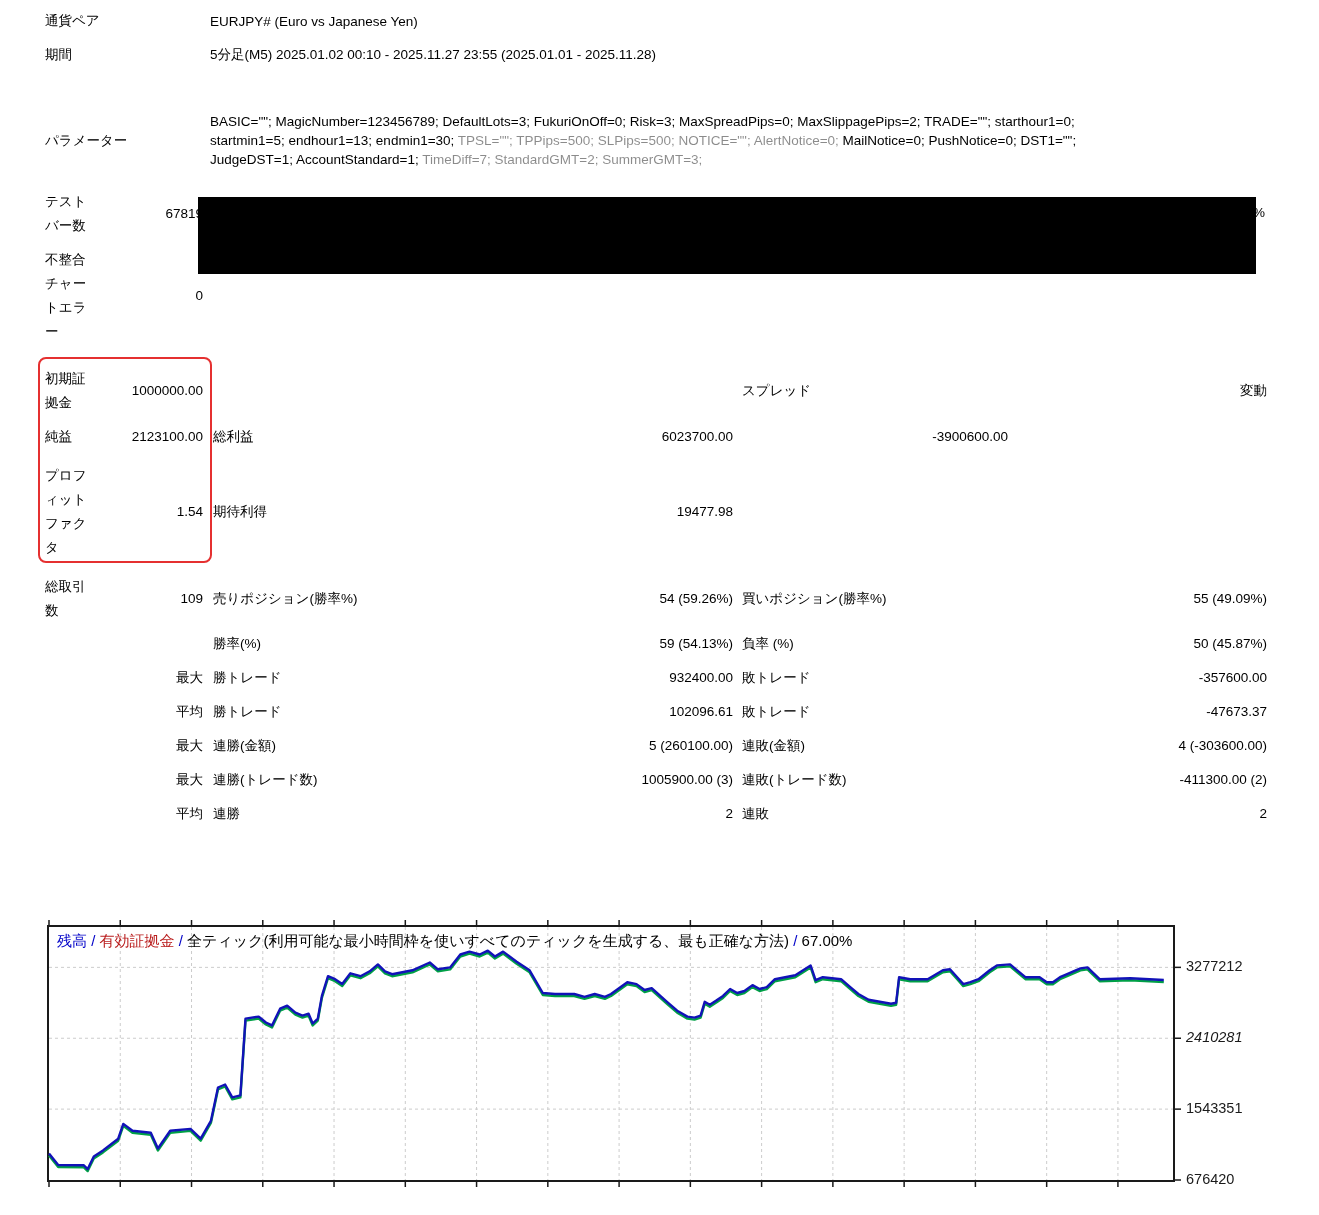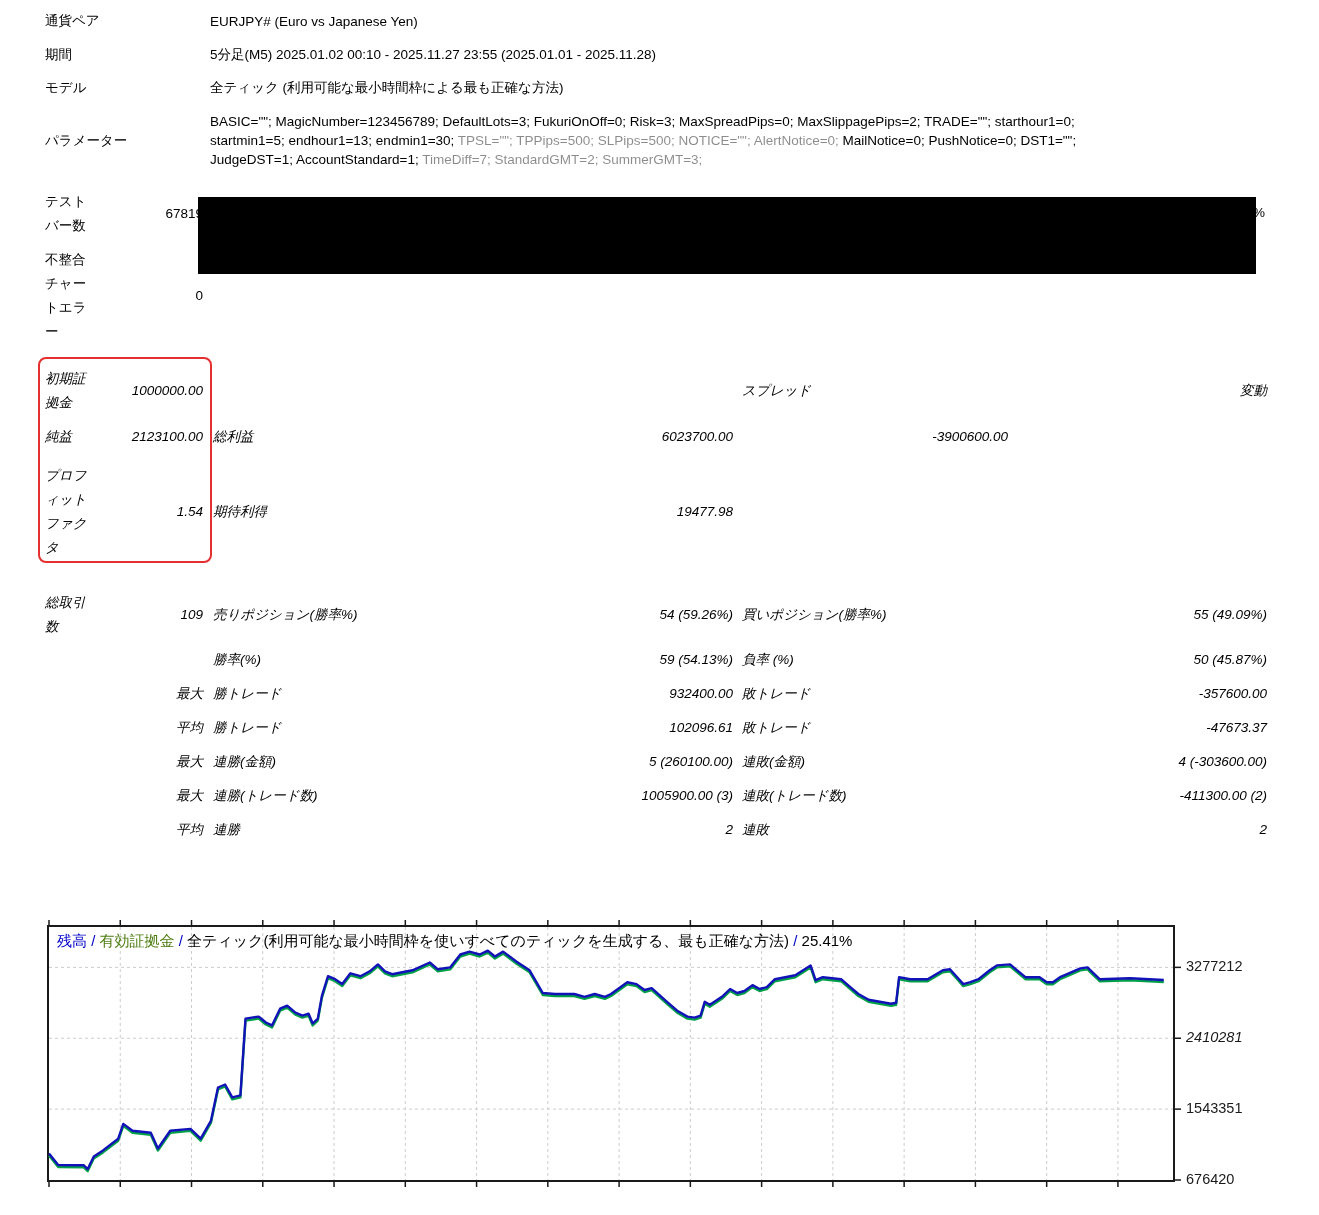--- a/index.html
+++ b/index.html
@@ -35,24 +35,20 @@
 <div id="page">
 
   <div class="inforow" style="top:12px">
     <div class="lbl">通貨ペア</div>
     <div>EURJPY# (Euro vs Japanese Yen)</div>
   </div>
   <div class="inforow" style="top:46px">
     <div class="lbl">期間</div>
     <div>5分足(M5) 2025.01.02 00:10 - 2025.11.27 23:55 (2025.01.01 - 2025.11.28)</div>
   </div>
-  <div class="inforow" style="top:79px">
-    <div class="lbl">モデル</div>
-    <div>全ティック (利用可能な最小時間枠による最も正確な方法)</div>
-  </div>
 
   <div class="inforow params" style="top:112px">
     <div class="lbl">パラメーター</div>
     <div>
       <span>BASIC=""; MagicNumber=123456789; DefaultLots=3; FukuriOnOff=0; Risk=3; MaxSpreadPips=0; MaxSlippagePips=2; TRADE=""; starthour1=0;</span><br>
       <span>startmin1=5; endhour1=13; endmin1=30; </span><span class="faded">TPSL=""; TPPips=500; SLPips=500; NOTICE=""; AlertNotice=0; </span><span>MailNotice=0; PushNotice=0; DST1="";</span><br>
       <span>JudgeDST=1; AccountStandard=1; </span><span class="faded">TimeDiff=7; StandardGMT=2; SummerGMT=3;</span>
     </div>
   </div>
 
@@ -67,38 +63,38 @@
   <div class="blockrow" style="top:248px">
     <div class="c1">不整合
 チャー
 トエラ
 ー</div>
     <div class="c2">0</div>
   </div>
 
   <div class="redbox"></div>
 
-  <div id="stats-rows" class="abs" style="left:45px;top:367px;width:1222px;font-style:italic;">
+  <div id="stats-rows" class="abs" style="left:45px;top:367px;width:1222px;">
       <div class="srow" style="margin-bottom: 10px;">
         <div class="c1">初期証
 拠金</div>
         <div class="c2">1000000.00</div>
         <div class="c3"></div>
         <div class="c4"></div>
         <div class="c5">スプレッド</div>
         <div class="c6">変動</div>
       </div>
       <div class="srow" style="margin-bottom: 15px;">
         <div class="c1">純益</div>
         <div class="c2">2123100.00</div>
         <div class="c3">総利益</div>
         <div class="c4">6023700.00</div>
         <div class="c6">-3900600.00</div>
       </div>
-      <div class="srow" style="margin-bottom: 31px;">
+      <div class="srow" style="margin-bottom: 15px;">
         <div class="c1">プロフ
 ィット
 ファク
 タ</div>
         <div class="c2">1.54</div>
         <div class="c3">期待利得</div>
         <div class="c4">19477.98</div>
         <div class="c5"></div>
         <div class="c6"></div>
       </div>
@@ -156,21 +152,21 @@
         <div class="c2">平均</div>
         <div class="c3">連勝</div>
         <div class="c4">2</div>
         <div class="c5">連敗</div>
         <div class="c6">2</div>
       </div>
     </div>
 
   <div id="chartbox">
     <div id="legend">
-      <span style="color: rgb(0, 0, 200);">残高</span><span style="color: rgb(0, 0, 200);"> / </span><span style="color: #4d7c0f;">有効証拠金</span><span style="color: rgb(0, 0, 200);"> / </span><span>全ティック(利用可能な最小時間枠を使いすべてのティックを生成する、最も正確な方法)</span><span style="color: rgb(0, 0, 200);"> / </span><span>25.41%</span>
+      <span style="color: rgb(0, 0, 200);">残高</span><span style="color: rgb(0, 0, 200);"> / </span><span style="color: #b91c1c;">有効証拠金</span><span style="color: rgb(0, 0, 200);"> / </span><span>全ティック(利用可能な最小時間枠を使いすべてのティックを生成する、最も正確な方法)</span><span style="color: rgb(0, 0, 200);"> / </span><span>67.00%</span>
     </div>
     <svg id="chartsvg" width="1124" height="253">
         <line x1="0" y1="-2" x2="0" y2="-7" stroke="#1a1a1a" stroke-width="1.5"></line>
         <line x1="0" y1="255" x2="0" y2="260" stroke="#1a1a1a" stroke-width="1.5"></line>
         <line x1="71.2616" y1="0" x2="71.2616" y2="253" stroke="#cccccc" stroke-width="1" stroke-dasharray="3,3"></line>
         <line x1="71.2616" y1="-2" x2="71.2616" y2="-7" stroke="#1a1a1a" stroke-width="1.5"></line>
         <line x1="71.2616" y1="255" x2="71.2616" y2="260" stroke="#1a1a1a" stroke-width="1.5"></line>
         <line x1="142.5232" y1="0" x2="142.5232" y2="253" stroke="#cccccc" stroke-width="1" stroke-dasharray="3,3"></line>
         <line x1="142.5232" y1="-2" x2="142.5232" y2="-7" stroke="#1a1a1a" stroke-width="1.5"></line>
         <line x1="142.5232" y1="255" x2="142.5232" y2="260" stroke="#1a1a1a" stroke-width="1.5"></line>

